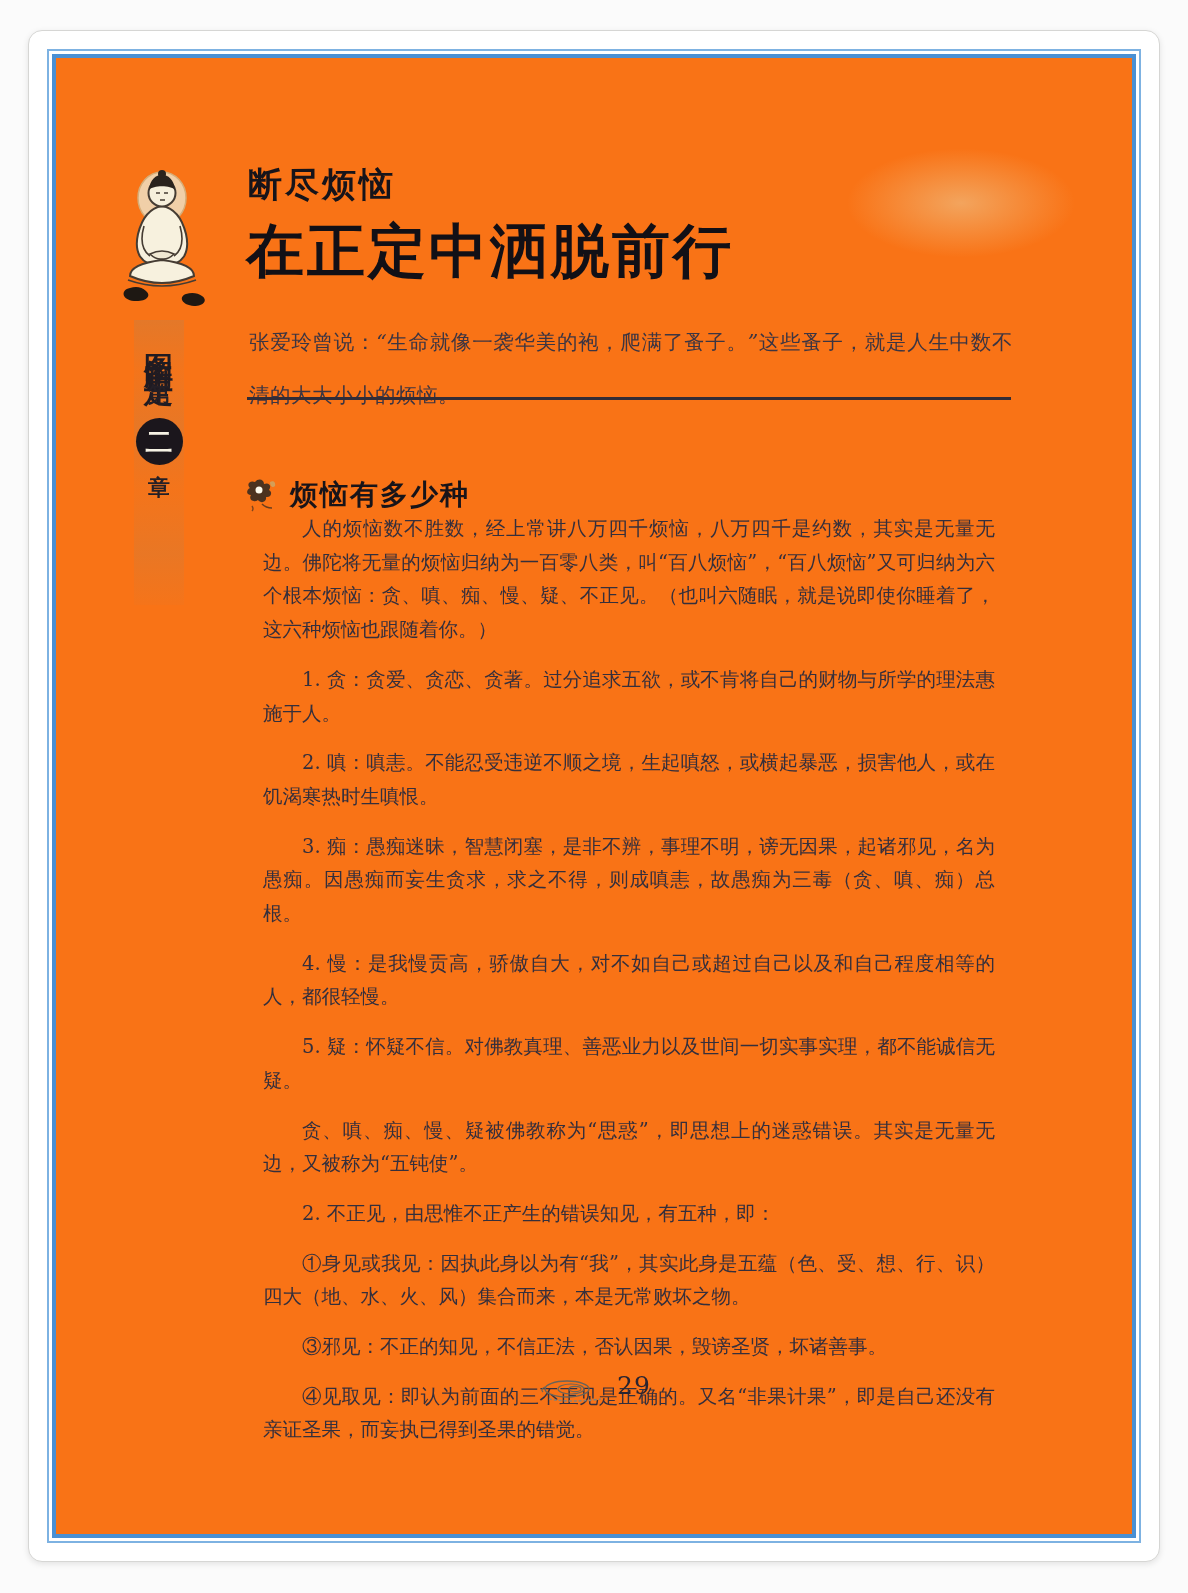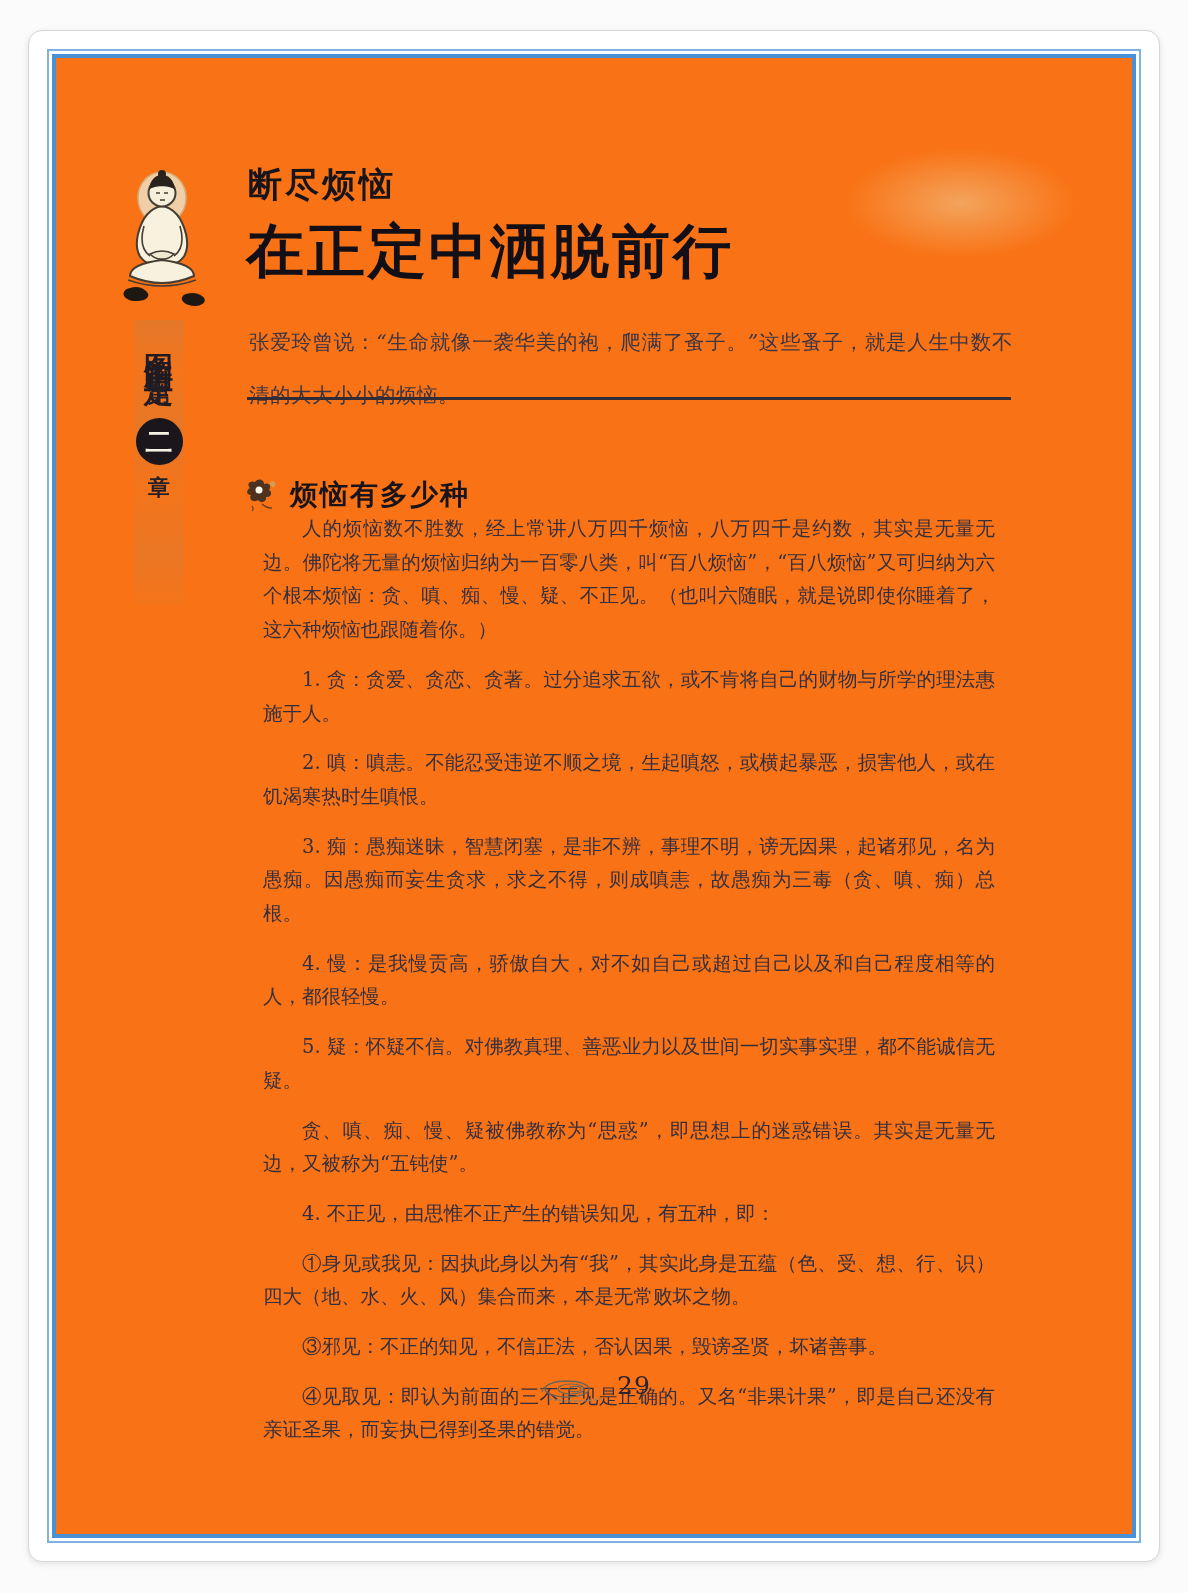--- a/index.html
+++ b/index.html
@@ -163,21 +163,21 @@
         </div>
 
         <div class="body-block">
           <p>人的烦恼数不胜数，经上常讲八万四千烦恼，八万四千是约数，其实是无量无边。佛陀将无量的烦恼归纳为一百零八类，叫“百八烦恼”，“百八烦恼”又可归纳为六个根本烦恼：贪、嗔、痴、慢、疑、不正见。（也叫六随眠，就是说即使你睡着了，这六种烦恼也跟随着你。）</p>
           <p>1. 贪：贪爱、贪恋、贪著。过分追求五欲，或不肯将自己的财物与所学的理法惠施于人。</p>
           <p>2. 嗔：嗔恚。不能忍受违逆不顺之境，生起嗔怒，或横起暴恶，损害他人，或在饥渴寒热时生嗔恨。</p>
           <p>3. 痴：愚痴迷昧，智慧闭塞，是非不辨，事理不明，谤无因果，起诸邪见，名为愚痴。因愚痴而妄生贪求，求之不得，则成嗔恚，故愚痴为三毒（贪、嗔、痴）总根。</p>
           <p>4. 慢：是我慢贡高，骄傲自大，对不如自己或超过自己以及和自己程度相等的人，都很轻慢。</p>
           <p>5. 疑：怀疑不信。对佛教真理、善恶业力以及世间一切实事实理，都不能诚信无疑。</p>
           <p>贪、嗔、痴、慢、疑被佛教称为“思惑”，即思想上的迷惑错误。其实是无量无边，又被称为“五钝使”。</p>
-          <p>4. 不正见，由思惟不正产生的错误知见，有五种，即：</p>
+          <p>2. 不正见，由思惟不正产生的错误知见，有五种，即：</p>
           <p>①身见或我见：因执此身以为有“我”，其实此身是五蕴（色、受、想、行、识）四大（地、水、火、风）集合而来，本是无常败坏之物。</p>
           <p>③邪见：不正的知见，不信正法，否认因果，毁谤圣贤，坏诸善事。</p>
           <p>④见取见：即认为前面的三不正见是正确的。又名“非果计果”，即是自己还没有亲证圣果，而妄执已得到圣果的错觉。</p>
         </div>
 
         <div class="sidebar-strip">
           <div class="sidebar-book-title">图解正定</div>
           <div class="sidebar-chapter">
             <span class="chapter-fix">第</span>
             <span class="chapter-circle">二</span>

